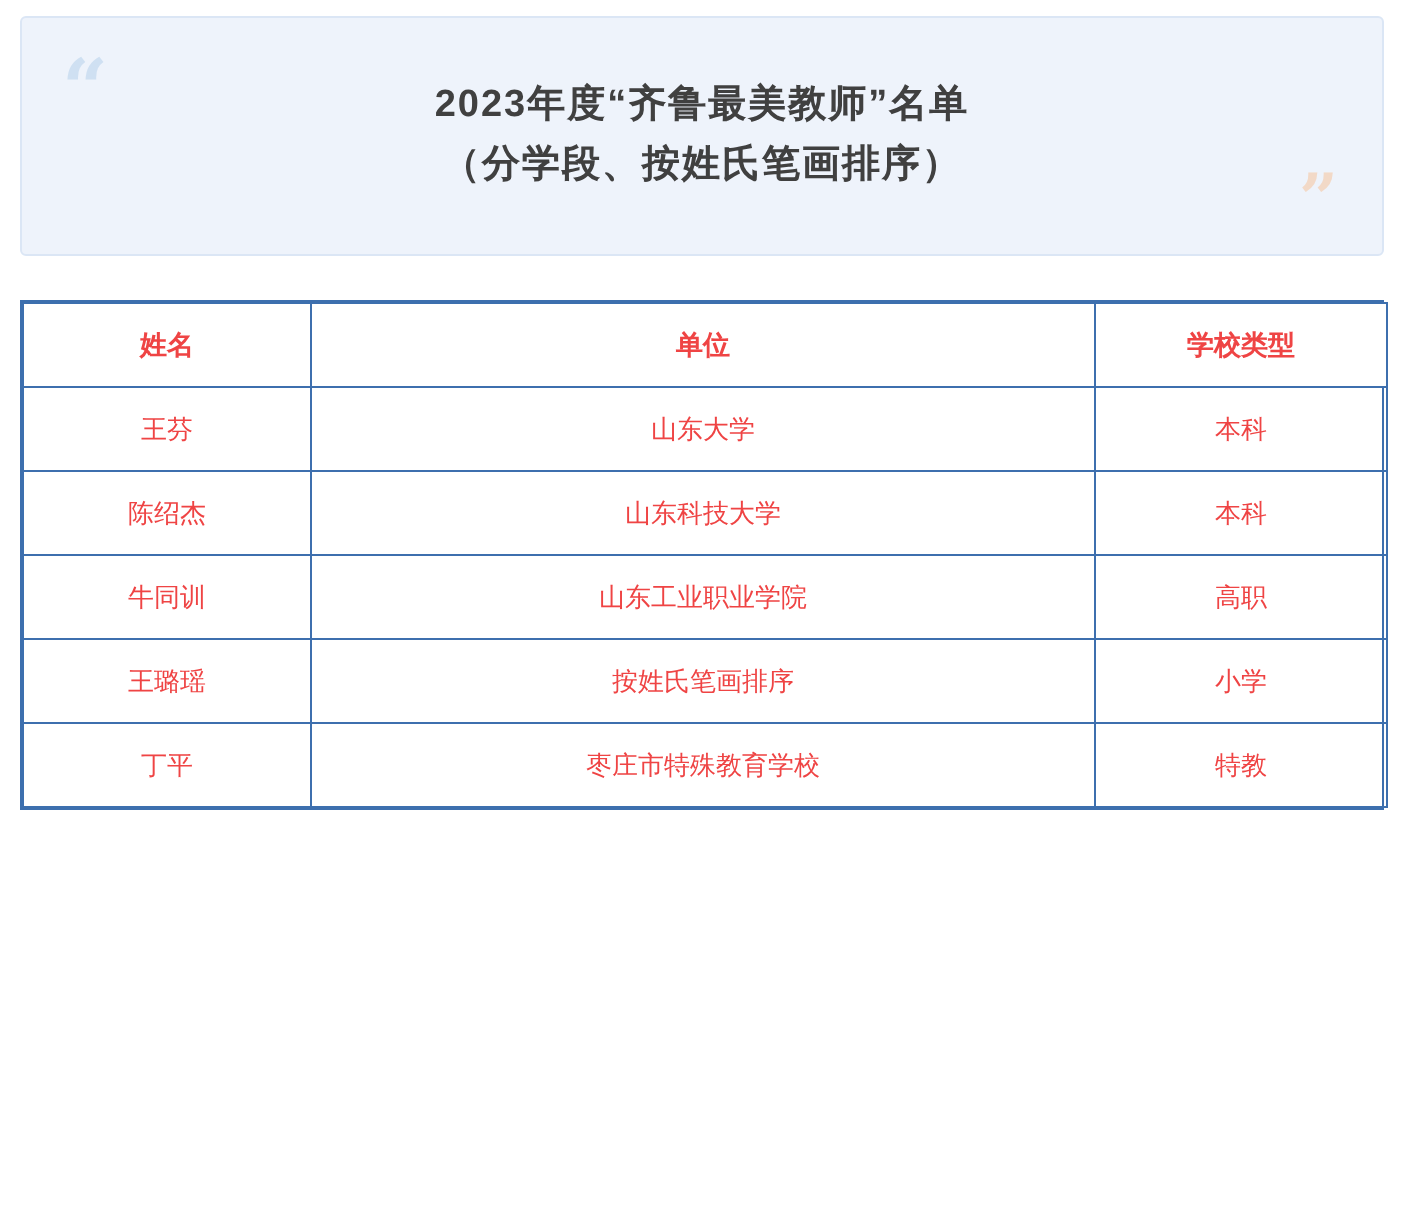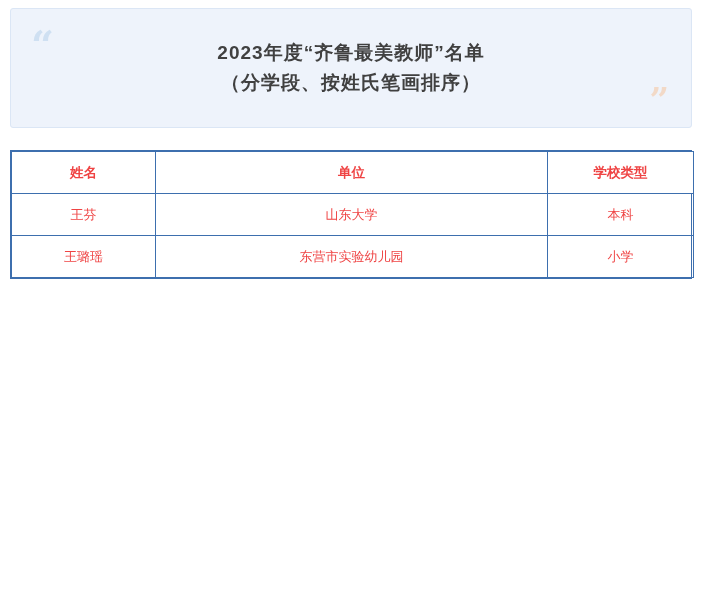--- a/index.html
+++ b/index.html
@@ -123,21 +123,36 @@
           <th>学校类型</th>
         </tr>
       </thead>
       <tbody>
         <tr>
           <td>王芬</td>
           <td>山东大学</td>
           <td>本科</td>
         </tr>
         <tr>
+          <td>陈绍杰</td>
+          <td>山东科技大学</td>
+          <td>本科</td>
+        </tr>
+        <tr>
+          <td>牛同训</td>
+          <td>山东工业职业学院</td>
+          <td>高职</td>
+        </tr>
+        <tr>
           <td>王璐瑶</td>
-          <td>东营市实验幼儿园</td>
+          <td>按姓氏笔画排序</td>
           <td>小学</td>
+        </tr>
+        <tr>
+          <td>丁平</td>
+          <td>枣庄市特殊教育学校</td>
+          <td>特教</td>
         </tr>
       </tbody>
     </table>
   </div>
 
 </div>
 
 </body></html>

